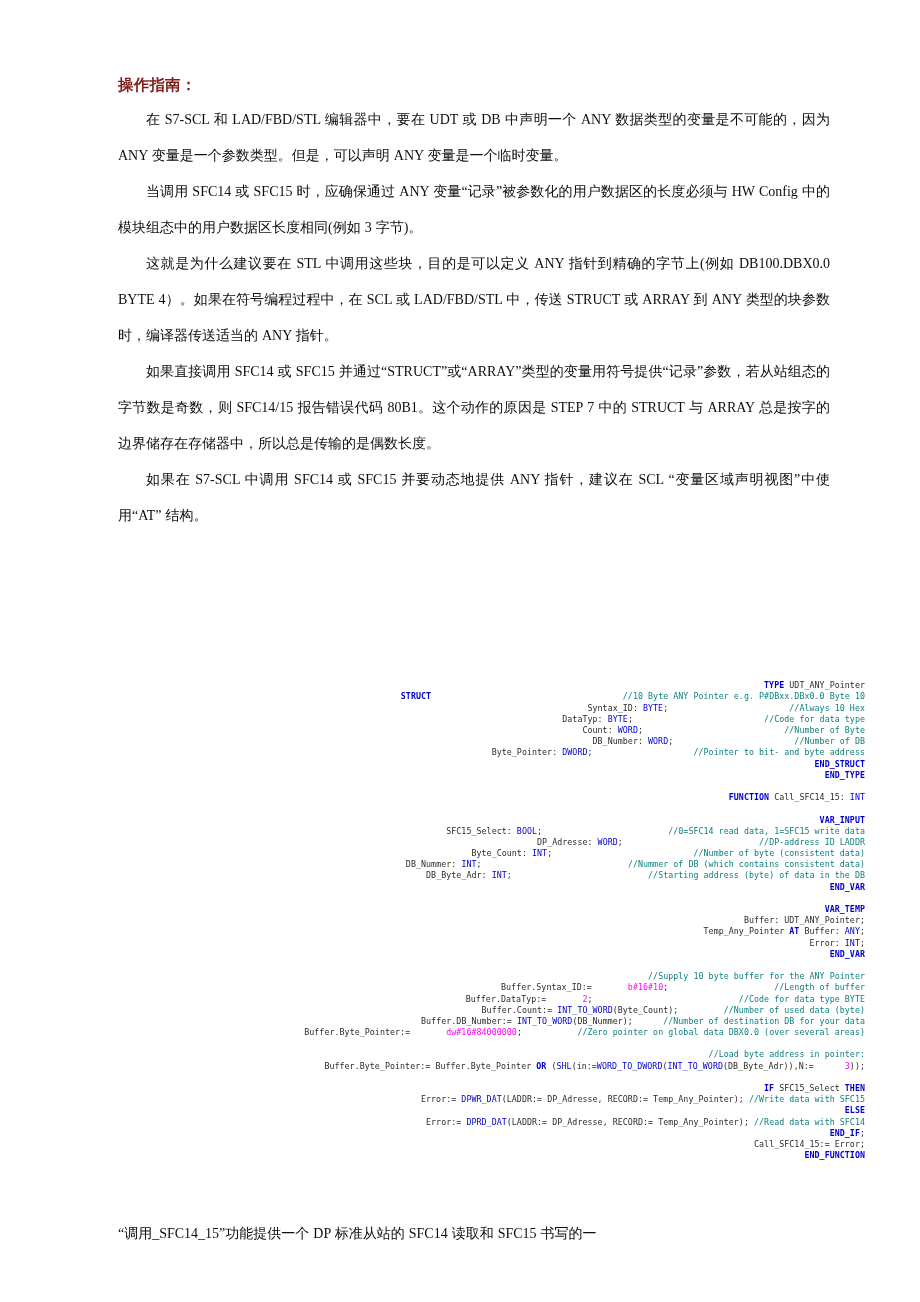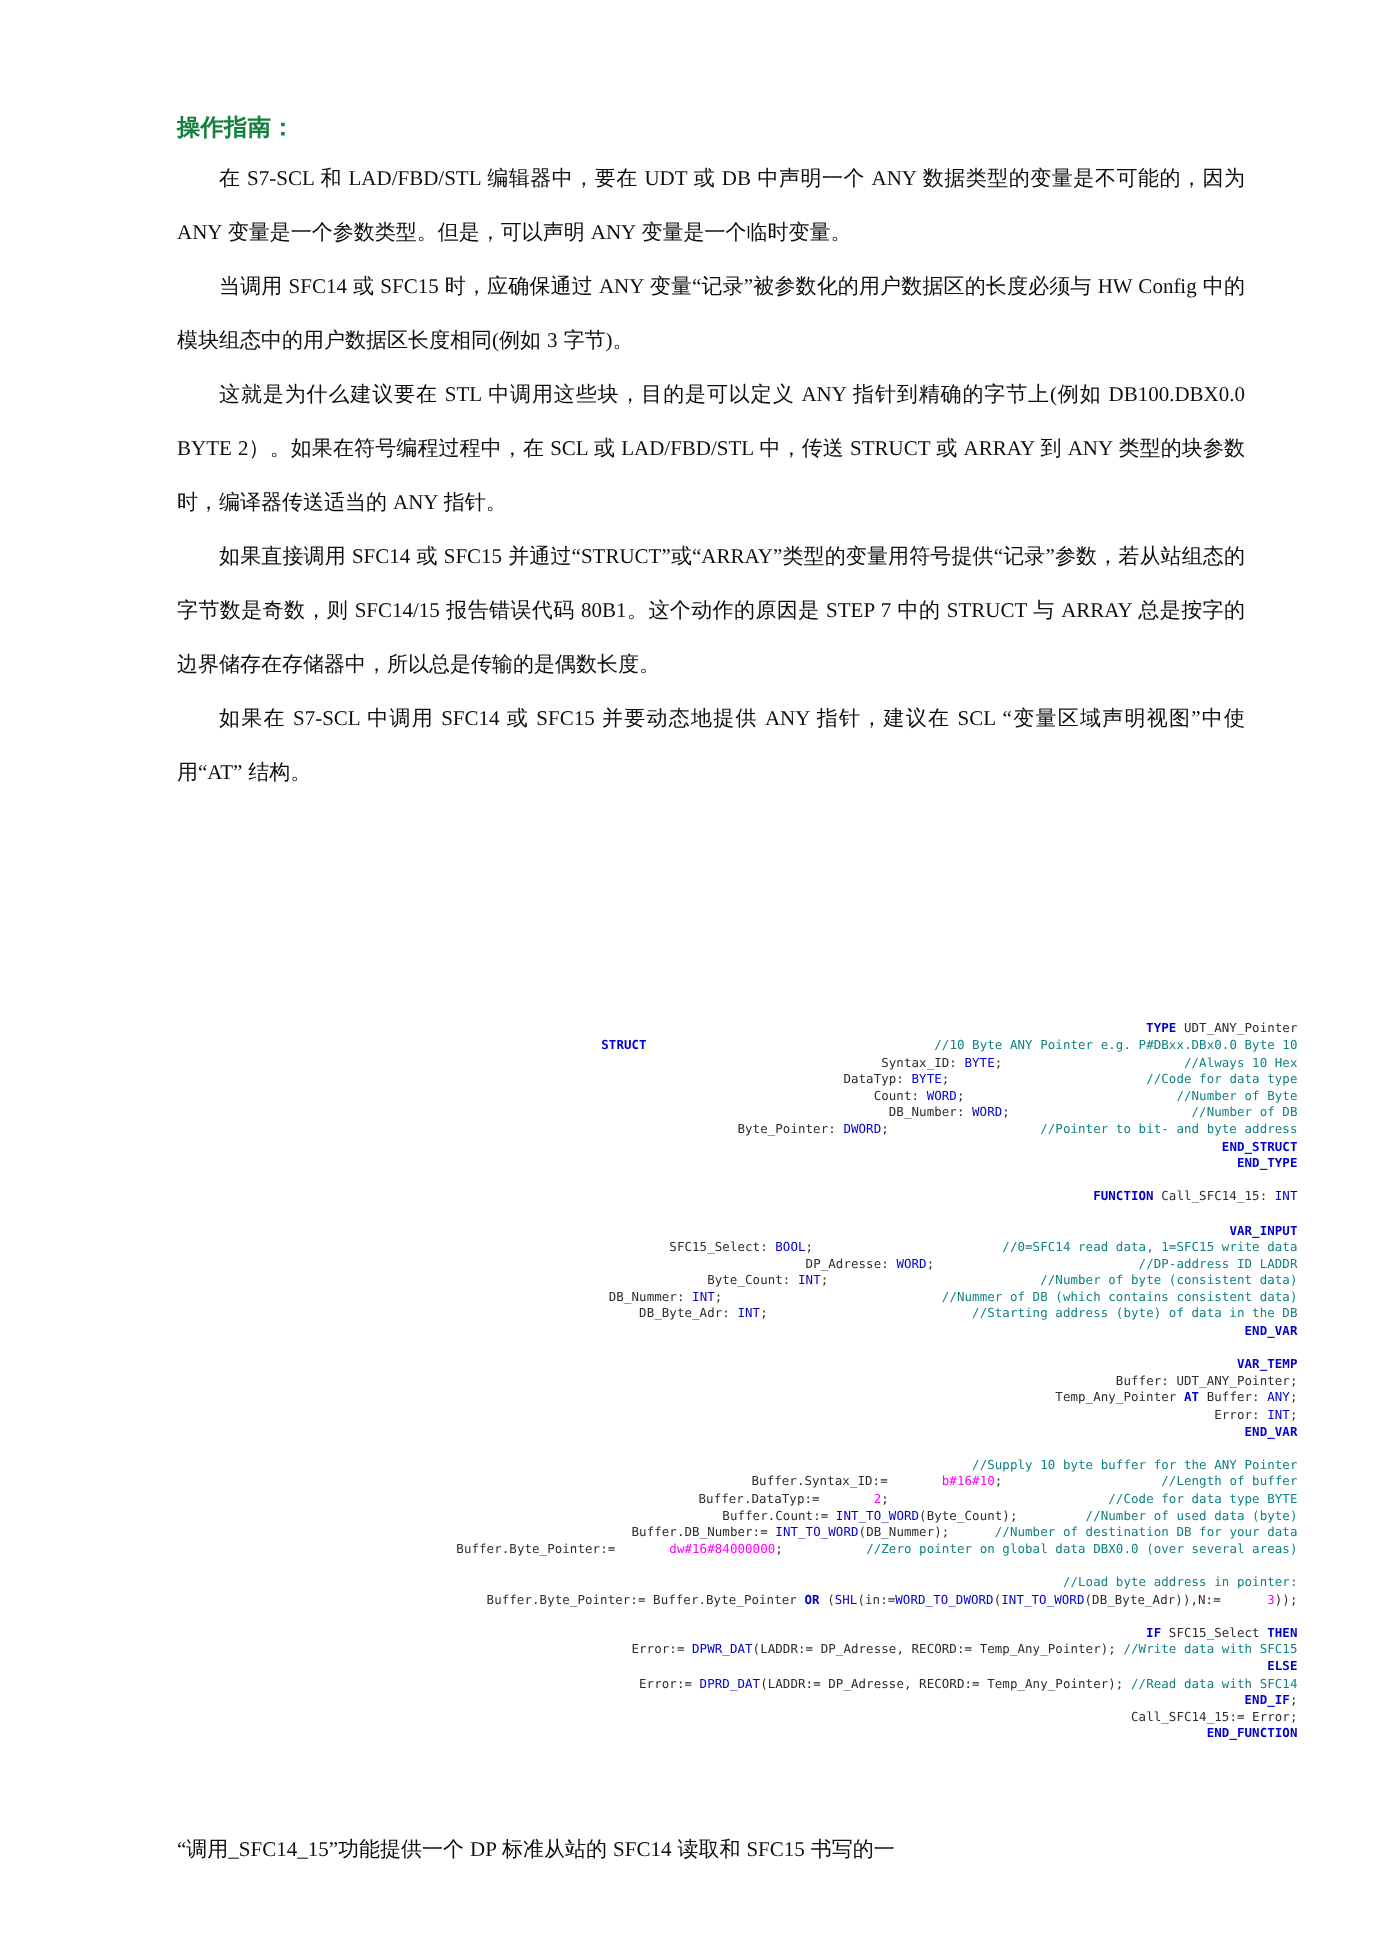--- a/index.html
+++ b/index.html
@@ -27,21 +27,21 @@
     top: 74px;
     width: 712px;
   }
   .doc-heading {
     font-family: "DejaVu Sans", sans-serif;
     font-weight: bold;
     font-size: 15.5px;
     line-height: 1.5;
     letter-spacing: 0.2px;
     margin: 0 0 5px 0;
-    color: #15803d;
+    color: #7f1d1d;
   }
   .para {
     font-family: "Liberation Serif", serif;
     font-size: 14px;
     line-height: 36px;
     margin: 0;
     text-align: justify;
     text-justify: inter-ideograph;
     text-indent: 2em;
     color: #0d0d0d;
@@ -80,21 +80,21 @@
 </style>
 </head>
 <body>
 
 <div class="page">
 
   <div class="content">
     <p class="doc-heading">操作指南：</p>
     <p class="para">在 S7-SCL 和 LAD/FBD/STL 编辑器中，要在 UDT 或 DB 中声明一个 ANY 数据类型的变量是不可能的，因为 ANY 变量是一个参数类型。但是，可以声明 ANY 变量是一个临时变量。</p>
     <p class="para">当调用 SFC14 或 SFC15 时，应确保通过 ANY 变量“记录”被参数化的用户数据区的长度必须与 HW Config 中的模块组态中的用户数据区长度相同(例如 3 字节)。</p>
-    <p class="para">这就是为什么建议要在 STL 中调用这些块，目的是可以定义 ANY 指针到精确的字节上(例如 DB100.DBX0.0 BYTE 2）。如果在符号编程过程中，在 SCL 或 LAD/FBD/STL 中，传送 STRUCT 或 ARRAY 到 ANY 类型的块参数时，编译器传送适当的 ANY 指针。</p>
+    <p class="para">这就是为什么建议要在 STL 中调用这些块，目的是可以定义 ANY 指针到精确的字节上(例如 DB100.DBX0.0 BYTE 4）。如果在符号编程过程中，在 SCL 或 LAD/FBD/STL 中，传送 STRUCT 或 ARRAY 到 ANY 类型的块参数时，编译器传送适当的 ANY 指针。</p>
     <p class="para">如果直接调用 SFC14 或 SFC15 并通过“STRUCT”或“ARRAY”类型的变量用符号提供“记录”参数，若从站组态的字节数是奇数，则 SFC14/15 报告错误代码 80B1。这个动作的原因是 STEP 7 中的 STRUCT 与 ARRAY 总是按字的边界储存在存储器中，所以总是传输的是偶数长度。</p>
     <p class="para">如果在 S7-SCL 中调用 SFC14 或 SFC15 并要动态地提供 ANY 指针，建议在 SCL “变量区域声明视图”中使用“AT” 结构。</p>
   </div>
 
   <pre class="code-block" id="code-listing"><div class="code-line"><span class="kw">TYPE</span> UDT_ANY_Pointer</div><div class="code-line">    <span class="kw">STRUCT</span>                                      <span class="cm">//10 Byte ANY Pointer e.g. P#DBxx.DBx0.0 Byte 10</span></div><div class="code-line">        Syntax_ID: <span class="kw2">BYTE</span>;                        <span class="cm">//Always 10 Hex</span></div><div class="code-line">        DataTyp: <span class="kw2">BYTE</span>;                          <span class="cm">//Code for data type</span></div><div class="code-line">        Count: <span class="kw2">WORD</span>;                            <span class="cm">//Number of Byte</span></div><div class="code-line">        DB_Number: <span class="kw2">WORD</span>;                        <span class="cm">//Number of DB</span></div><div class="code-line">        Byte_Pointer: <span class="kw2">DWORD</span>;                    <span class="cm">//Pointer to bit- and byte address</span></div><div class="code-line">    <span class="kw">END_STRUCT</span></div><div class="code-line"><span class="kw">END_TYPE</span></div><div class="code-line blank"> </div><div class="code-line"><span class="kw">FUNCTION</span> Call_SFC14_15: <span class="kw2">INT</span></div><div class="code-line blank"> </div><div class="code-line"><span class="kw">VAR_INPUT</span></div><div class="code-line">    SFC15_Select: <span class="kw2">BOOL</span>;                         <span class="cm">//0=SFC14 read data, 1=SFC15 write data</span></div><div class="code-line">    DP_Adresse: <span class="kw2">WORD</span>;                           <span class="cm">//DP-address ID LADDR</span></div><div class="code-line">    Byte_Count: <span class="kw2">INT</span>;                            <span class="cm">//Number of byte (consistent data)</span></div><div class="code-line">    DB_Nummer: <span class="kw2">INT</span>;                             <span class="cm">//Nummer of DB (which contains consistent data)</span></div><div class="code-line">    DB_Byte_Adr: <span class="kw2">INT</span>;                           <span class="cm">//Starting address (byte) of data in the DB</span></div><div class="code-line"><span class="kw">END_VAR</span></div><div class="code-line blank"> </div><div class="code-line"><span class="kw">VAR_TEMP</span></div><div class="code-line">    Buffer: UDT_ANY_Pointer;</div><div class="code-line">    Temp_Any_Pointer <span class="kw">AT</span> Buffer: <span class="kw2">ANY</span>;</div><div class="code-line">    Error: <span class="kw2">INT</span>;</div><div class="code-line"><span class="kw">END_VAR</span></div><div class="code-line blank"> </div><div class="code-line"><span class="cm">//Supply 10 byte buffer for the ANY Pointer</span></div><div class="code-line">Buffer.Syntax_ID:= <span class="lit">b#16#10</span>;                     <span class="cm">//Length of buffer</span></div><div class="code-line">Buffer.DataTyp:= <span class="lit">2</span>;                             <span class="cm">//Code for data type BYTE</span></div><div class="code-line">Buffer.Count:= <span class="fn">INT_TO_WORD</span>(Byte_Count);         <span class="cm">//Number of used data (byte)</span></div><div class="code-line">Buffer.DB_Number:= <span class="fn">INT_TO_WORD</span>(DB_Nummer);      <span class="cm">//Number of destination DB for your data</span></div><div class="code-line">Buffer.Byte_Pointer:= <span class="lit">dw#16#84000000</span>;           <span class="cm">//Zero pointer on global data DBX0.0 (over several areas)</span></div><div class="code-line blank"> </div><div class="code-line"><span class="cm">//Load byte address in pointer:</span></div><div class="code-line">Buffer.Byte_Pointer:= Buffer.Byte_Pointer <span class="kw">OR</span> (<span class="fn">SHL</span>(in:=<span class="fn">WORD_TO_DWORD</span>(<span class="fn">INT_TO_WORD</span>(DB_Byte_Adr)),N:=<span class="lit">3</span>));</div><div class="code-line blank"> </div><div class="code-line"><span class="kw">IF</span> SFC15_Select <span class="kw">THEN</span></div><div class="code-line">Error:= <span class="fn">DPWR_DAT</span>(LADDR:= DP_Adresse, RECORD:= Temp_Any_Pointer); <span class="cm">//Write data with SFC15</span></div><div class="code-line"><span class="kw">ELSE</span></div><div class="code-line">Error:= <span class="fn">DPRD_DAT</span>(LADDR:= DP_Adresse, RECORD:= Temp_Any_Pointer); <span class="cm">//Read data with SFC14</span></div><div class="code-line"><span class="kw">END_IF</span>;</div><div class="code-line">Call_SFC14_15:= Error;</div><div class="code-line"><span class="kw">END_FUNCTION</span></div></pre>
 
   <div class="bottom-para">
     <p class="para noindent">“调用_SFC14_15”功能提供一个 DP 标准从站的 SFC14 读取和 SFC15 书写的一</p>
   </div>
 

